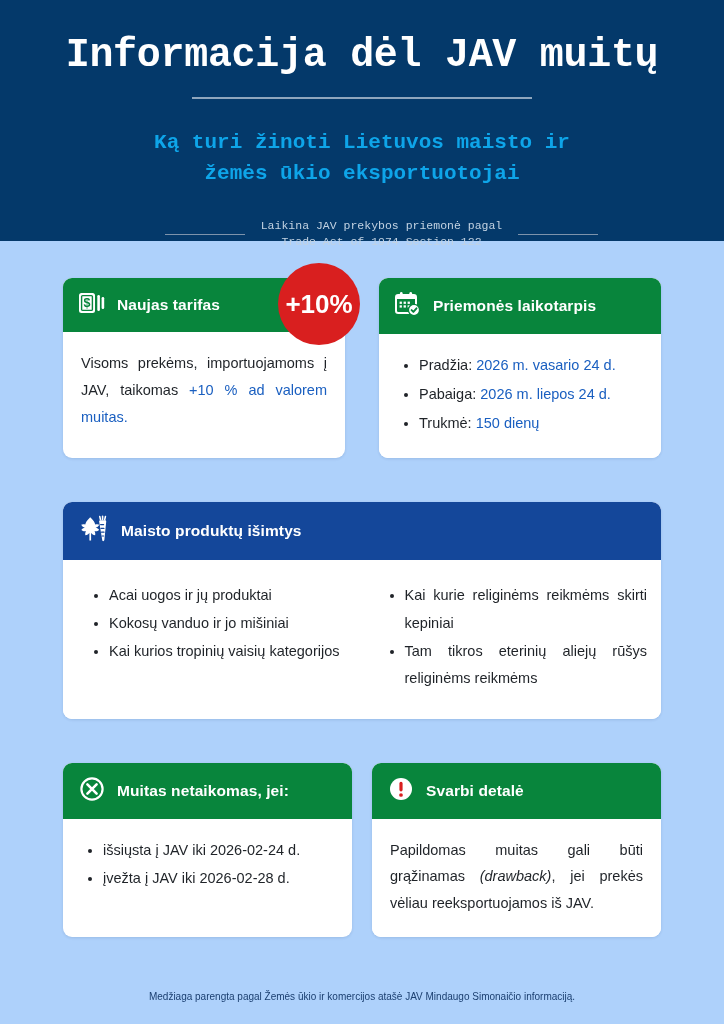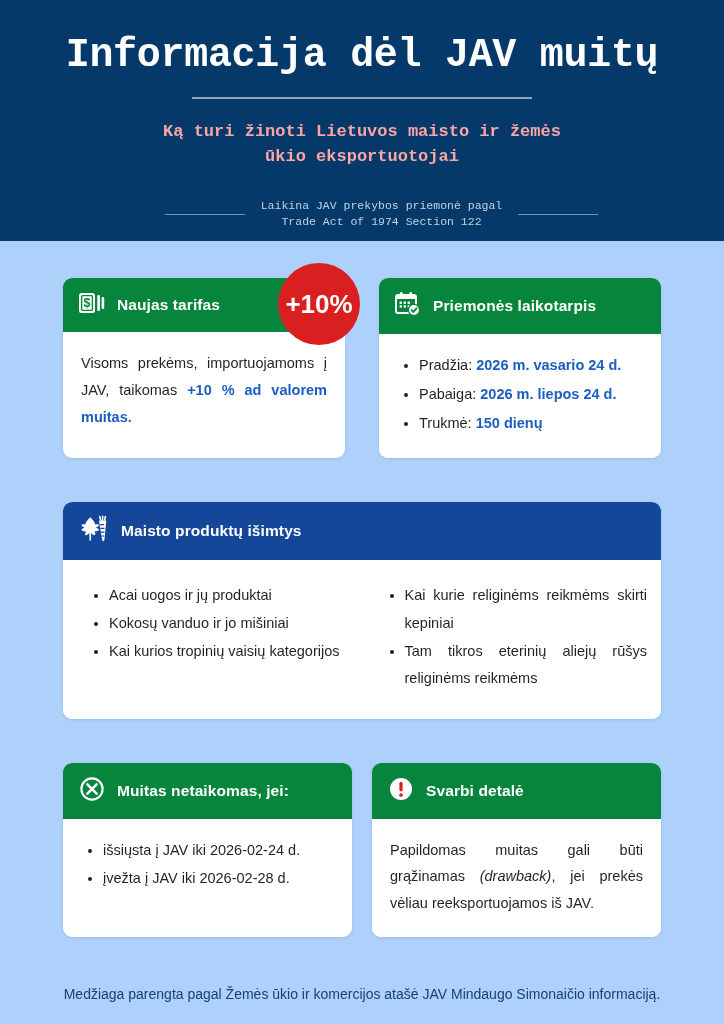--- a/index.html
+++ b/index.html
@@ -34,25 +34,25 @@
     margin: 0;
     padding: 0 40px;
   }
   .title-rule {
     width: 340px;
     height: 2px;
     background: #8fa6bd;
     margin: 18px auto 0 auto;
   }
   .header-subtitle {
-    color: #fca5a5;
-    font-size: 17px;
+    color: #0ea5e9;
+    font-size: 21px;
     font-weight: bold;
     line-height: 1.5;
-    margin: 20px auto 0 auto;
+    margin: 28px auto 0 auto;
     width: 420px;
   }
   .header-caption-row {
     display: flex;
     align-items: center;
     justify-content: center;
     gap: 16px;
     margin-top: 28px;
     padding-left: 39px;
   }
@@ -114,21 +114,21 @@
   .card-body {
     padding: 18px 18px 20px 18px;
     color: #1f2328;
     font-size: 14.5px;
     line-height: 1.85;
   }
   .card-body.justify { text-align: justify; }
   .card-body p { margin: 0; }
   .hl {
     color: #1a5fc0;
-    font-weight: bold;
+    font-weight: normal;
   }
   .card-body ul {
     margin: 0;
     padding-left: 22px;
     list-style: disc;
   }
   .card-body ul li { margin: 0 0 2px 0; }
 
   
   .cols {
@@ -166,21 +166,21 @@
   }
 
   
   .footer {
     position: absolute;
     left: 0;
     right: 0;
     bottom: 22px;
     text-align: center;
     color: #1b3f70;
-    font-size: 14px;
+    font-size: 10px;
   }
 
   .icon { flex: 0 0 auto; display: block; }
 </style>
 </head>
 <body>
 
 <div class="header">
   <h1 class="header-title">Informacija dėl JAV muitų</h1>
   <div class="title-rule"></div>

